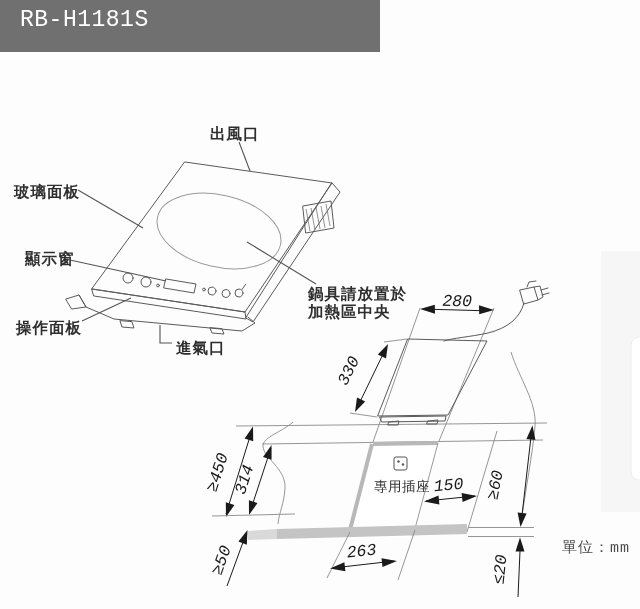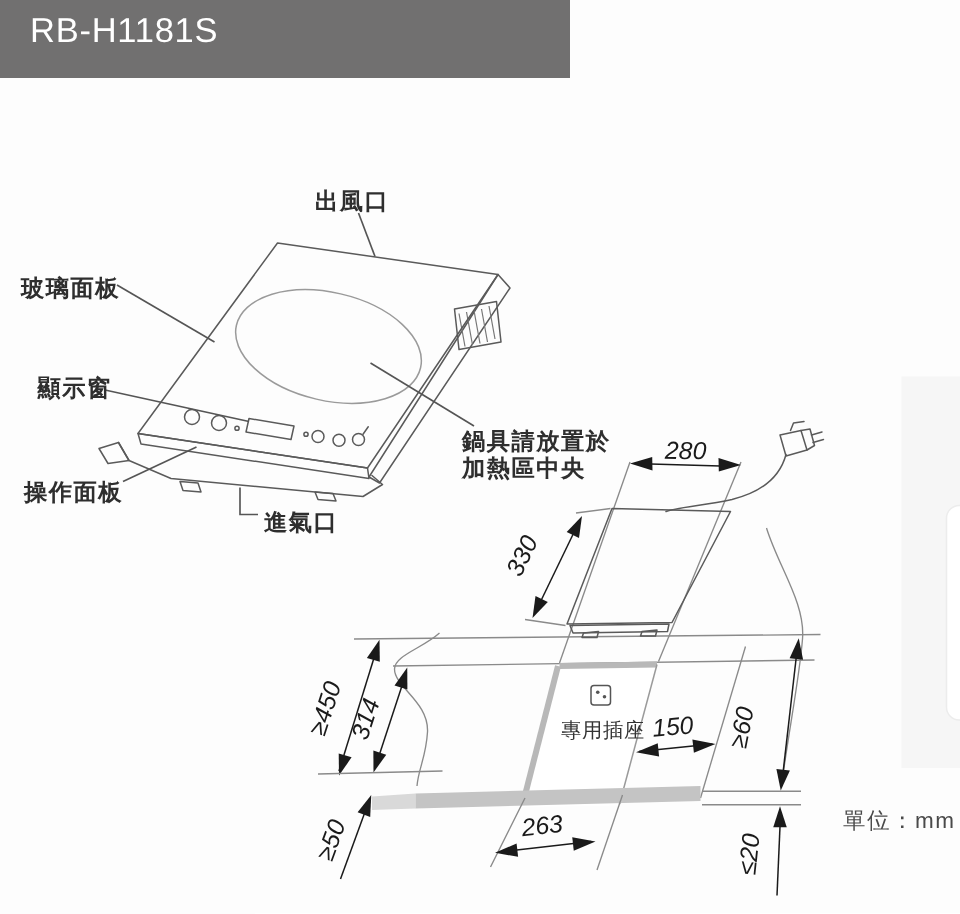--- a/index.html
+++ b/index.html
@@ -1,17 +1,17 @@
 <!DOCTYPE html>
 <html><head>
 <meta charset="utf-8">
 <style>
   html,body{margin:0;padding:0;background:#ffffff;}
   .page{position:relative;width:640px;height:609px;background:#fdfdfd;overflow:hidden;
-        font-family:Liberation Sans, sans-serif;}
+        font-family:Liberation Mono, monospace;}
   .header-bar{position:absolute;left:0;top:0;width:380px;height:52px;background:#717070;}
   .header-bar .model{position:absolute;left:20px;top:7px;font-size:23px;letter-spacing:.5px;
         color:#ffffff;font-weight:500;}
   svg{position:absolute;left:0;top:0;}
   .cjk-label{font-size:15.5px;font-weight:600;fill:#2e2e2e;letter-spacing:1px;}
   .dim-text{font-size:16.5px;font-style:italic;font-weight:500;fill:#1a1a1a;}
   .small-cjk{font-size:13.5px;font-weight:500;fill:#333;letter-spacing:.5px;}
   .unit-text{font-size:15px;font-weight:500;fill:#4a4a4a;letter-spacing:1px;}
   .outline{stroke:#5a5a5a;stroke-width:1;fill:none;stroke-linecap:round;stroke-linejoin:round;}
   .outline-light{stroke:#9a9a9a;stroke-width:1;fill:none;}

